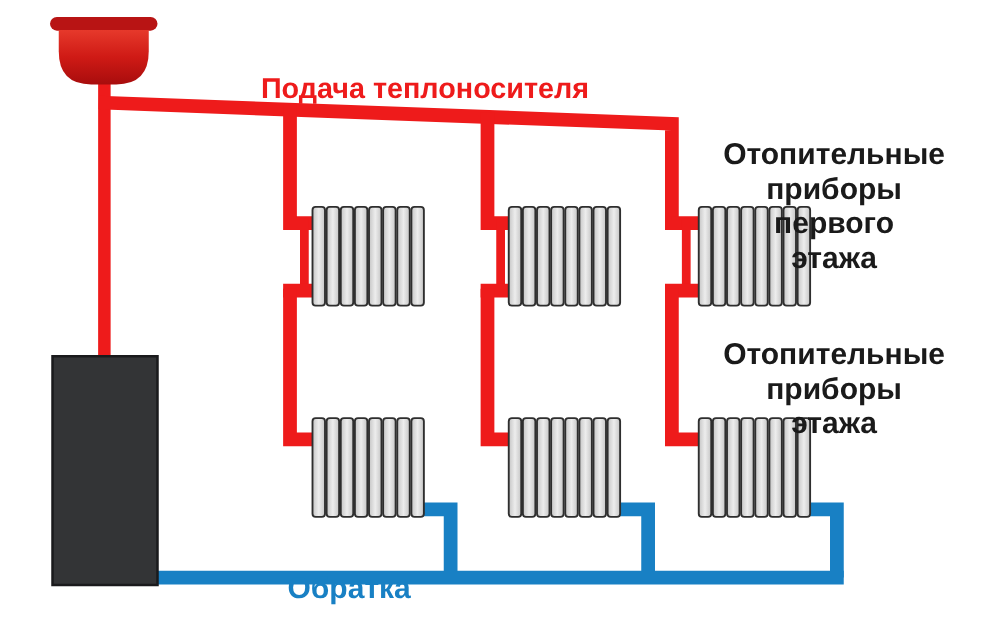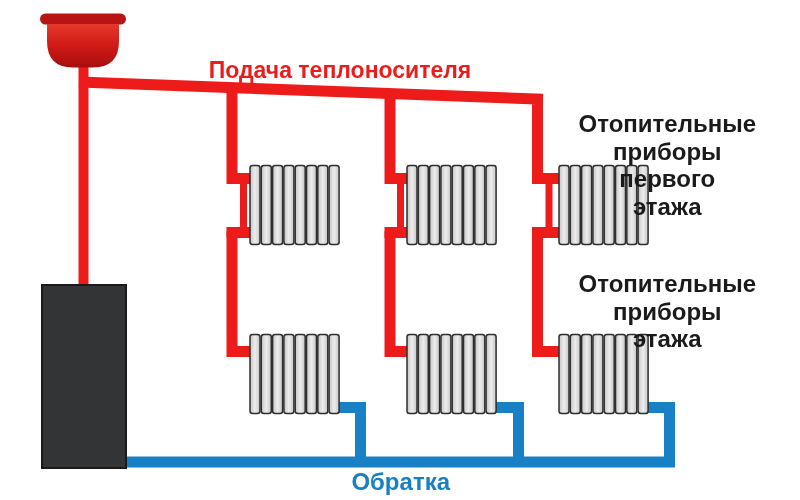--- a/index.html
+++ b/index.html
@@ -35,21 +35,21 @@
     left:175px;top:41px;width:330px;text-align:center;
     font-size:23px;color:var(--supply-red);
   }
   .label-floor{
     right:44px;text-align:center;font-size:24px;line-height:27.5px;
     color:var(--label-black);
   }
   .label-floor2{top:94px;}
   .label-floor1{top:254px;}
   .label-return{
-    left:230px;top:452px;width:220px;text-align:right;
+    left:230px;top:441px;width:220px;text-align:left;
     font-size:24px;color:var(--return-blue);
   }
 </style>
 </head>
 <body>
 
 <div class="stage">
 
   <svg viewBox="0 0 800 500" width="800" height="500">
     <defs>

